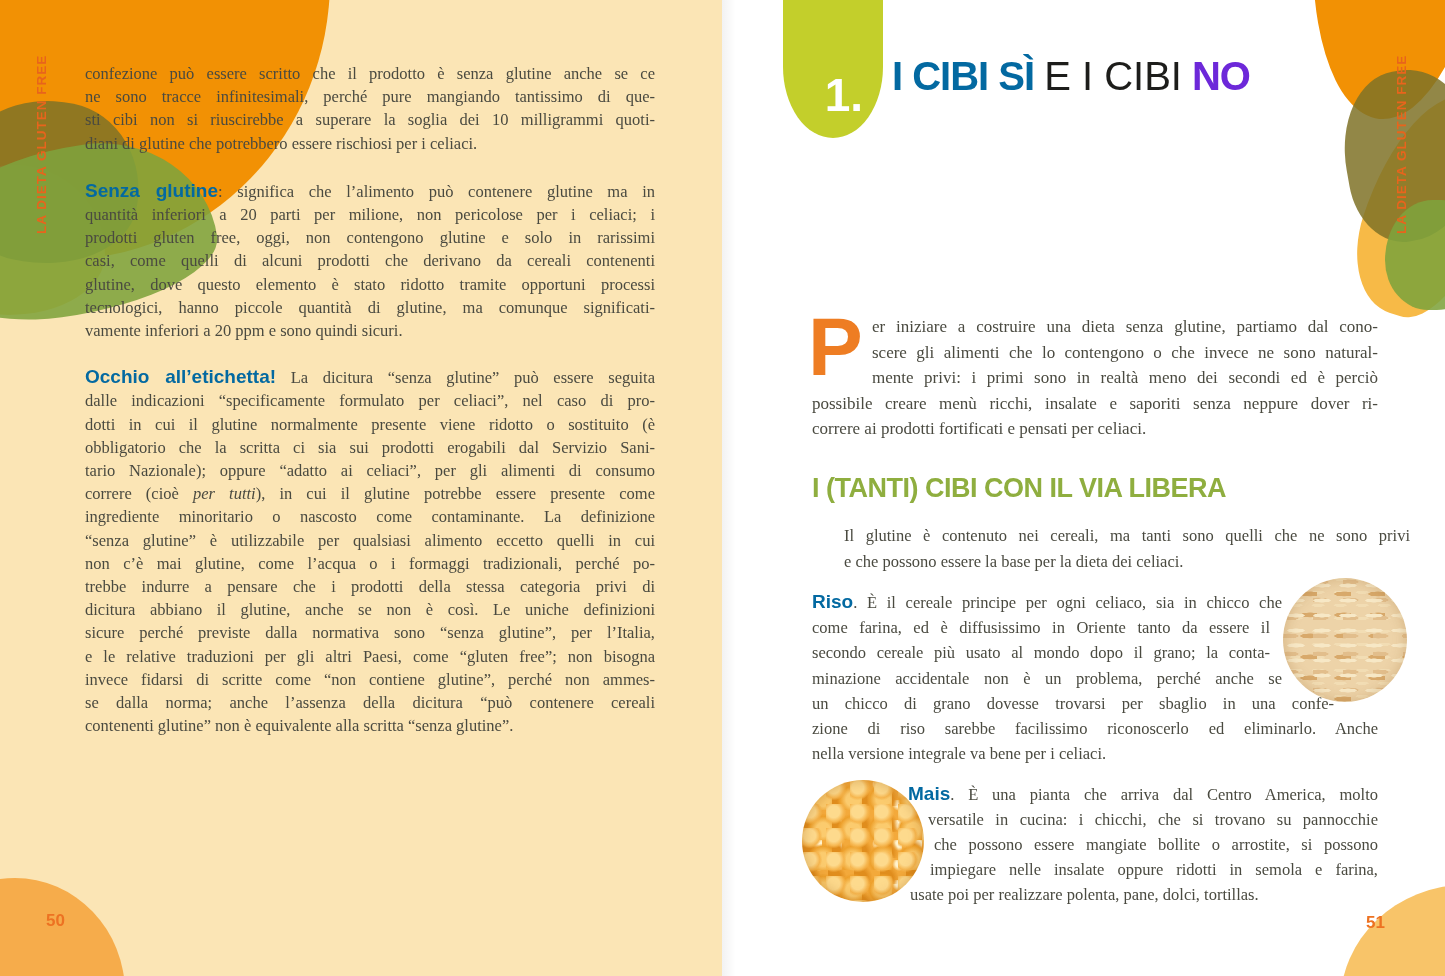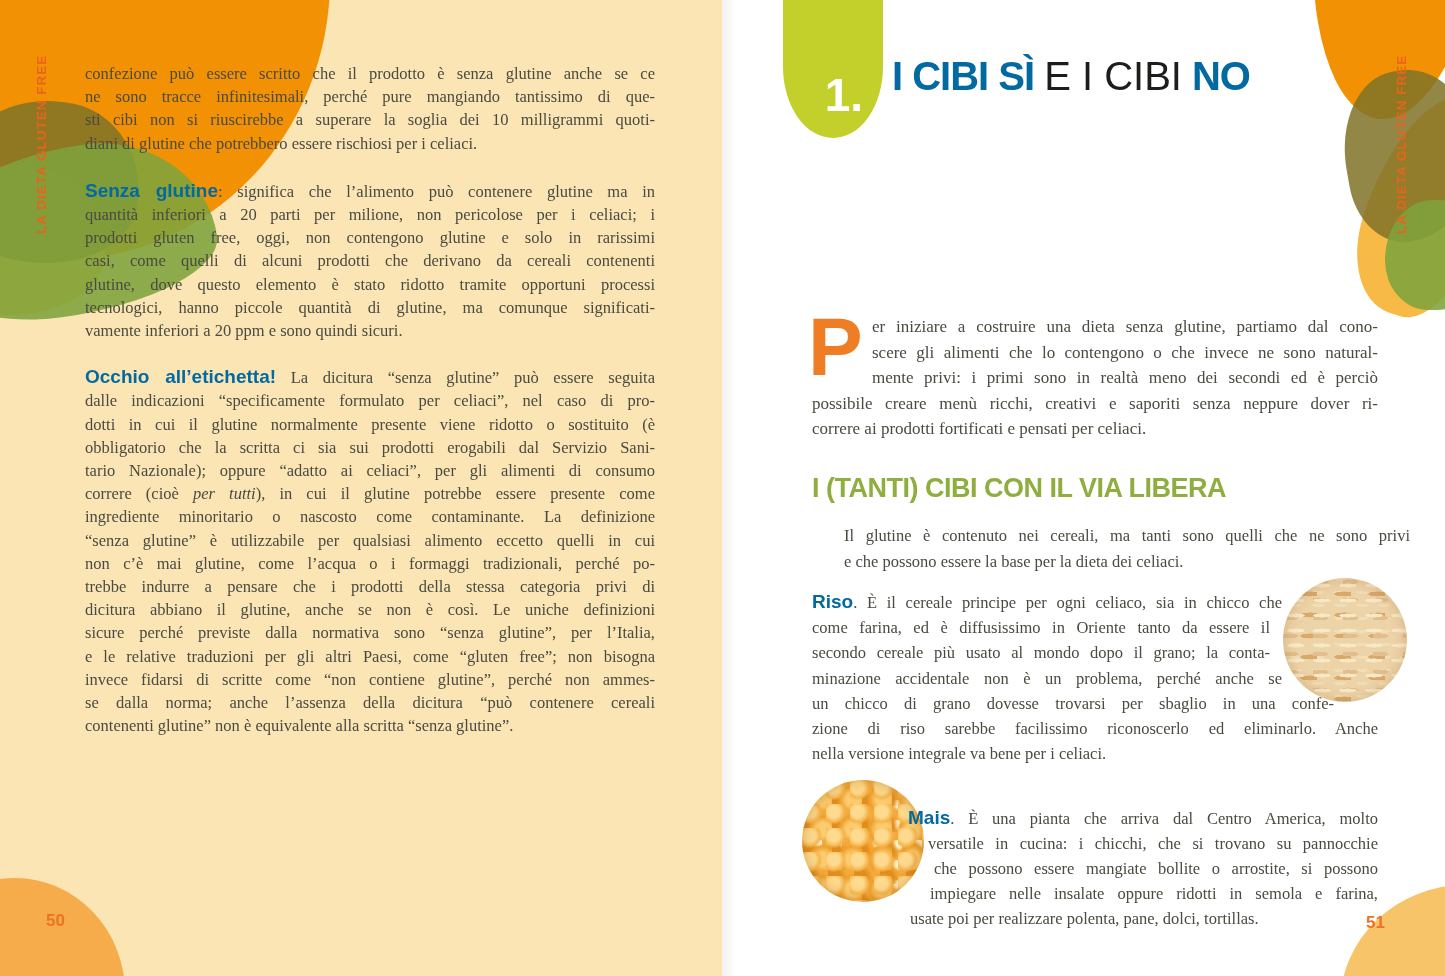--- a/index.html
+++ b/index.html
@@ -54,41 +54,41 @@
 
   
   .chapter-badge{position:absolute;left:61px;top:0;width:100px;height:138px;background:#C3CF2B;
                  border-bottom-left-radius:52px 74px;border-bottom-right-radius:52px 74px;
                  display:flex;align-items:flex-end;justify-content:flex-end;padding:0 20px 16px 0;box-sizing:border-box;}
   .chapter-number{font:bold 46px "Liberation Sans",sans-serif;color:#ffffff;}
   .chapter-title{position:absolute;left:170px;top:54px;font-family:"Liberation Sans",sans-serif;
                  font-size:40px;white-space:nowrap;}
   .t-green{color:#0369a1;font-weight:bold;letter-spacing:-1px;}
   .t-mid{color:#1D1D1B;font-weight:normal;margin:12px 10px;letter-spacing:0;}
-  .t-no{color:#0369a1;font-weight:bold;letter-spacing:-1px;}
+  .t-no{color:#6d28d9;font-weight:bold;letter-spacing:-1px;}
 
   
   .dropcap{position:absolute;left:86px;top:312px;font:bold 82px/70px "Liberation Sans",sans-serif;color:#EE7D23;}
   #intro-lines{left:90px;top:314px;width:566px;font-size:17px;line-height:25.5px;}
   #intro-lines .tline:nth-child(-n+3){margin-left:60px;}
 
   .section-heading{position:absolute;left:90px;top:473px;font:bold 27px "Liberation Sans",sans-serif;
                    color:#8FAE3F;letter-spacing:-0.5px;white-space:nowrap;}
 
   #section-intro-lines{left:90px;top:523px;width:566px;font-size:16.5px;line-height:25.5px;margin-left:32px;}
 
   #riso-lines{left:90px;top:589px;width:566px;font-size:16.5px;line-height:25.2px;}
   #riso-lines .tline:nth-child(1){margin-right:96px;}
   #riso-lines .tline:nth-child(2){margin-right:108px;}
   #riso-lines .tline:nth-child(3){margin-right:108px;}
   #riso-lines .tline:nth-child(4){margin-right:96px;}
   #riso-lines .tline:nth-child(5){margin-right:44px;}
 
   #mais-lines{left:208px;top:781px;width:448px;font-size:16.5px;line-height:25px;}
-  #mais-lines .tline:nth-child(1){margin-left:-22px;margin-top:24px;}
+  #mais-lines .tline:nth-child(1){margin-left:-22px;}
   #mais-lines .tline:nth-child(2){margin-left:-2px;}
   #mais-lines .tline:nth-child(3){margin-left:4px;}
   #mais-lines .tline:nth-child(5){margin-left:-20px;}
 
   
   .photo{position:absolute;border-radius:50%;overflow:hidden;}
   .photo-rice{left:561px;top:578px;width:124px;height:124px;background-color:#EDD3A8;
     background-image:
       radial-gradient(ellipse 55% 22% at 50% 50%, #F7E8C6 0 58%, rgba(0,0,0,0) 64%),
       radial-gradient(ellipse 55% 22% at 18% 22%, #E2BE8C 0 58%, rgba(0,0,0,0) 64%),
@@ -170,21 +170,21 @@
       <span class="chapter-number">1.</span>
     </div>
 
     <div class="chapter-title"><span class="t-green">I CIBI SÌ</span><span class="t-mid">E I CIBI</span><span class="t-no">NO</span></div>
 
     <div class="dropcap">P</div>
     <div class="block" id="intro-lines">
         <div class="tline">er iniziare a costruire una dieta senza glutine, partiamo dal cono-</div>
         <div class="tline">scere gli alimenti che lo contengono o che invece ne sono natural-</div>
         <div class="tline">mente privi: i primi sono in realtà meno dei secondi ed è perciò</div>
-        <div class="tline">possibile creare menù ricchi, creativi e saporiti senza neppure dover ri-</div>
+        <div class="tline">possibile creare menù ricchi, insalate e saporiti senza neppure dover ri-</div>
         <div class="tline">correre ai prodotti fortificati e pensati per celiaci.</div>
       </div>
 
     <div class="section-heading">I (TANTI) CIBI CON IL VIA LIBERA</div>
 
     <div class="block" id="section-intro-lines">
         <div class="tline">Il glutine è contenuto nei cereali, ma tanti sono quelli che ne sono privi</div>
         <div class="tline">e che possono essere la base per la dieta dei celiaci.</div>
       </div>
 

